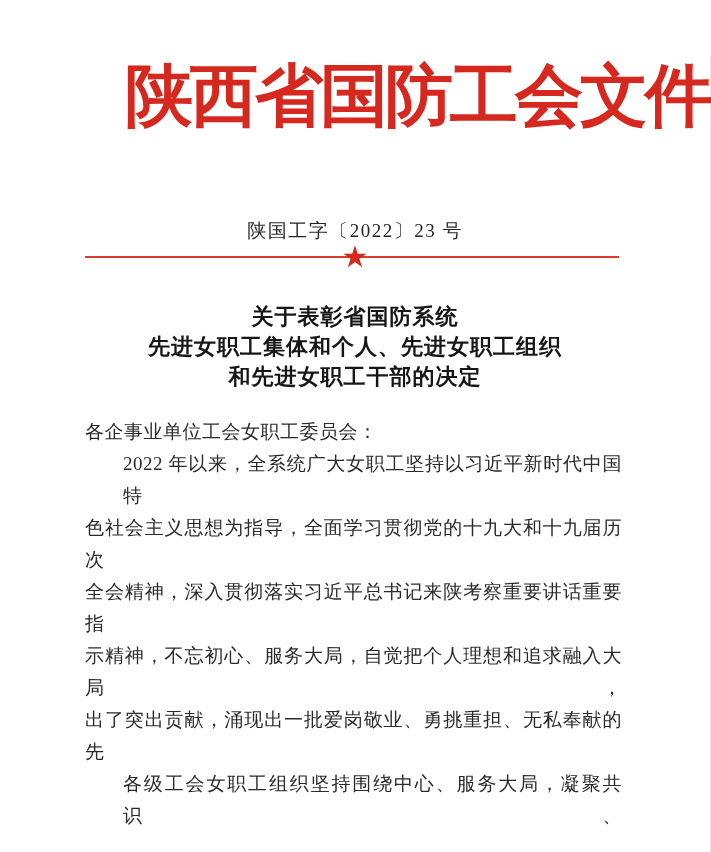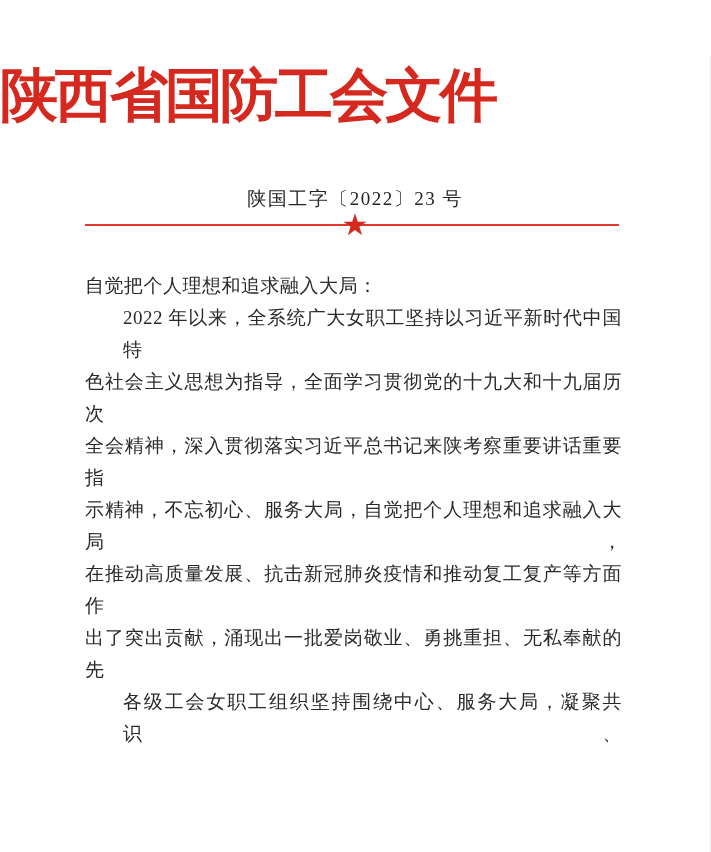--- a/index.html
+++ b/index.html
@@ -13,31 +13,31 @@
   }
   .page {
     position: relative;
     width: 711px; height: 852px;
     background: #ffffff;
     border-right: 1px solid #e9e9e9;
   }
   
   .red-header {
     margin-top: 56px;
-    text-align: left;
+    text-align: right;
     color: var(--accent);
-    font-size: 58px;
+    font-size: 68px;
     font-weight: 700;
     letter-spacing: -3px;
     line-height: 80px;
     white-space: nowrap;
   }
   
   .doc-number {
-    margin-top: 52px;
+    margin-top: 84px;
     text-align: center;
     font-size: 19px;
     line-height: 22px;
     letter-spacing: 1.5px;
     color: #242424;
   }
   
   .rule-row {
     position: relative;
     margin: 0 85px 0 85px;
@@ -102,30 +102,32 @@
   <div class="red-header">陕西省国防工会文件</div>
 
   <div class="doc-number">陕国工字〔2022〕23 号</div>
 
   <div class="rule-row">
     <div class="rule-line"></div>
     <span class="star">★</span>
   </div>
 
   <div class="doc-title">
+    <div>关于表彰省国防系统</div>
+    <div>先进女职工集体和个人、先进女职工组织</div>
+    <div>和先进女职工干部的决定</div>
   </div>
 
   <div class="body-block">
-    <div class="bline">自觉把个人理想和追求融入大局：</div>
+    <div class="bline">各企事业单位工会女职工委员会：</div>
     <div id="body-lines">
         <div class="bline indent fill">2022 年以来，全系统广大女职工坚持以习近平新时代中国特</div>
         <div class="bline fill">色社会主义思想为指导，全面学习贯彻党的十九大和十九届历次</div>
         <div class="bline fill">全会精神，深入贯彻落实习近平总书记来陕考察重要讲话重要指</div>
         <div class="bline fill">示精神，不忘初心、服务大局，自觉把个人理想和追求融入大局，</div>
-        <div class="bline fill">在推动高质量发展、抗击新冠肺炎疫情和推动复工复产等方面作</div>
         <div class="bline fill">出了突出贡献，涌现出一批爱岗敬业、勇挑重担、无私奉献的先</div>
         <div class="bline indent fill">各级工会女职工组织坚持围绕中心、服务大局，凝聚共识、</div>
       </div>
   </div>
 
   <div class="page-number">- 1 -</div>
 
 </div>
 
 </body></html>

